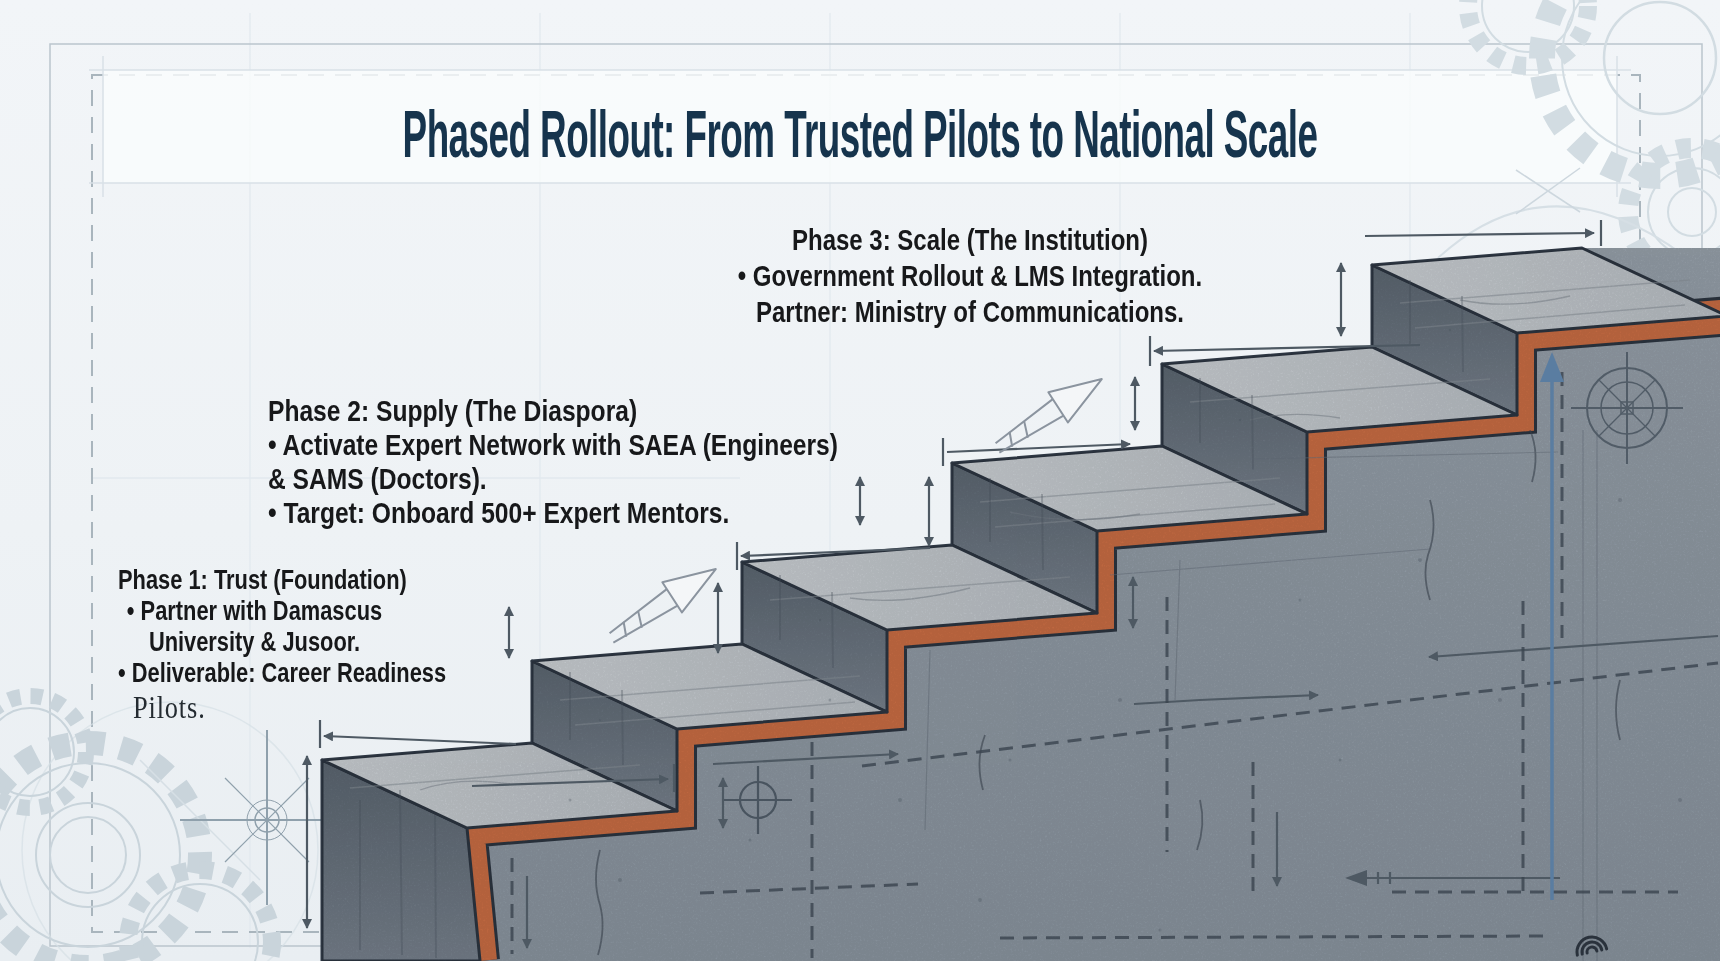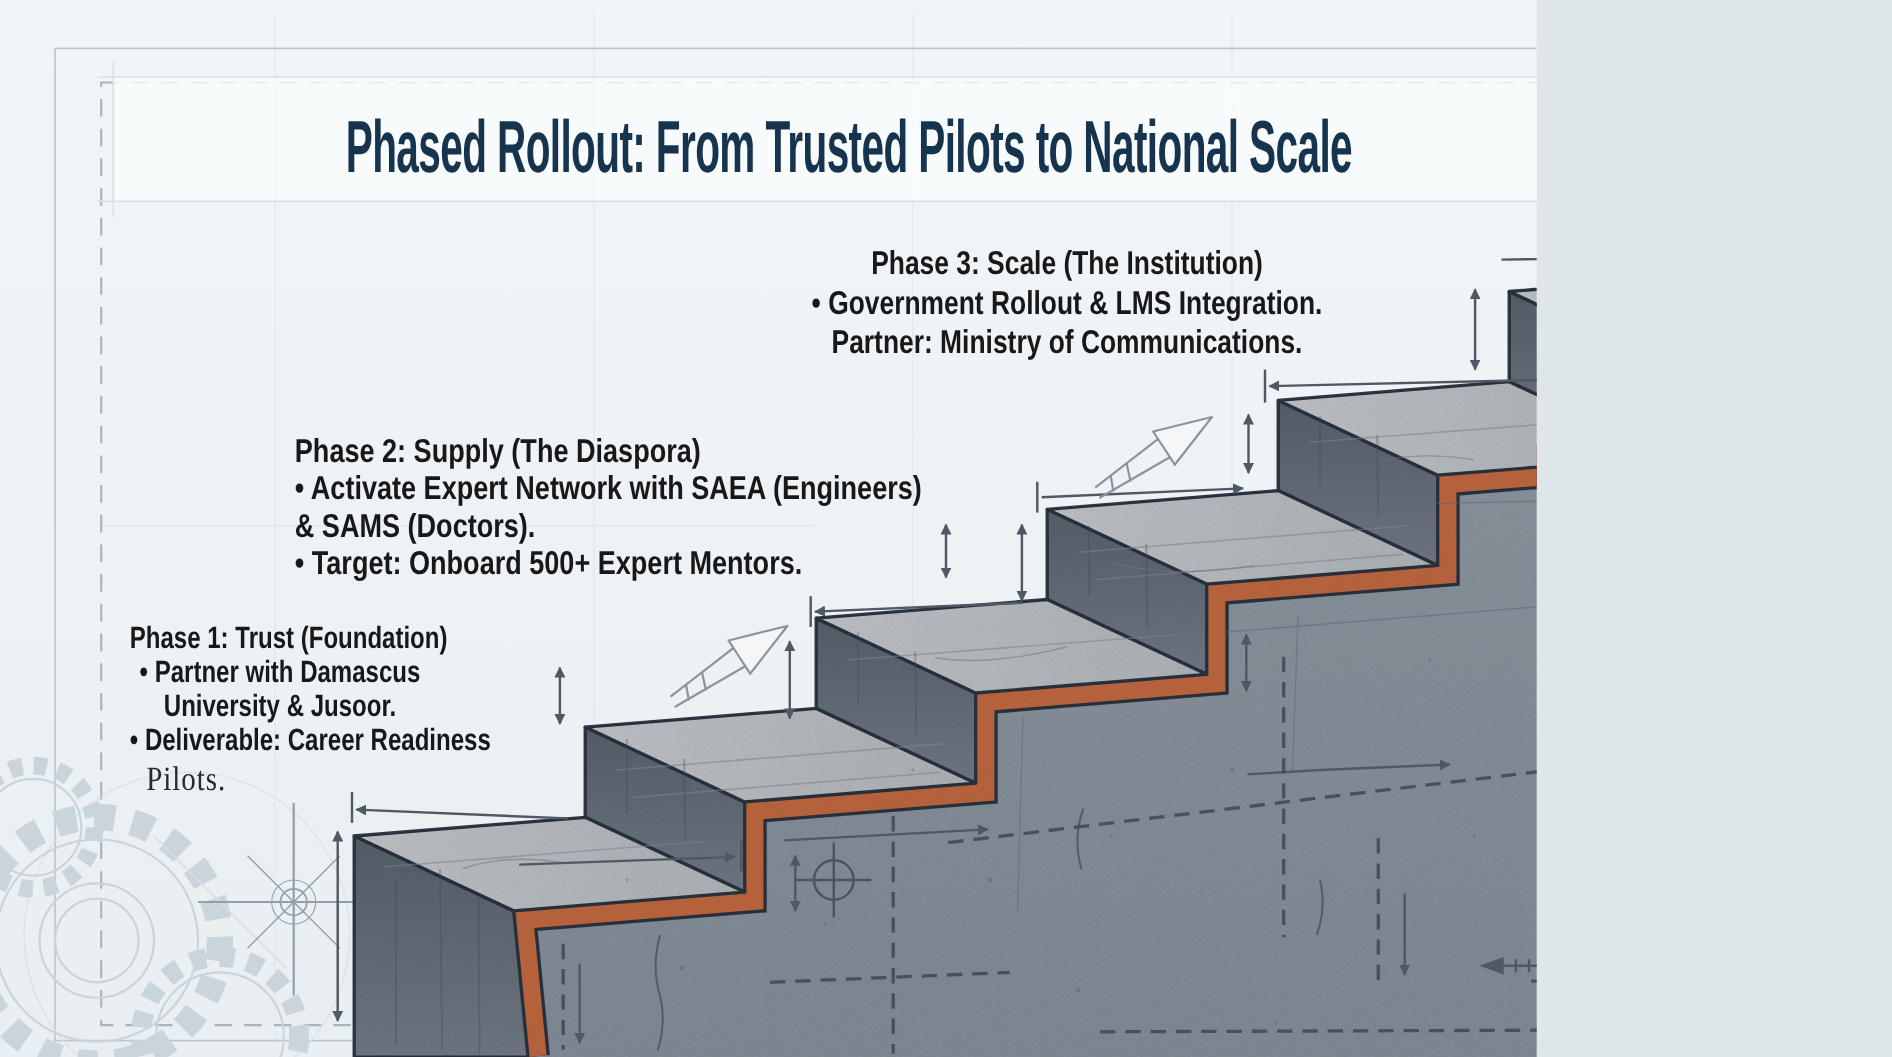--- a/index.html
+++ b/index.html
@@ -1,16 +1,16 @@
 <!DOCTYPE html>
 <html><head>
 <meta charset="utf-8">
 <style>
   html,body{margin:0;padding:0;background:#dfe6ea;}
-  .stage{position:relative;width:1397px;height:961px;overflow:hidden;
+  .stage{position:relative;width:1720px;height:961px;overflow:hidden;
          background:linear-gradient(180deg,#f2f5f8 0%,#eef2f5 55%,#e9eef2 100%);
          font-family:"Liberation Sans",sans-serif;}
   .stage svg{position:absolute;left:0;top:0;}
   .txt{position:absolute;color:#17181a;font-weight:700;}
   .title{left:0;right:0;top:100px;text-align:center;font-size:67px;line-height:1;
          color:#16344d;letter-spacing:-1px;transform:scaleX(.55);transform-origin:50% 50%;white-space:nowrap;}
   .phase{white-space:nowrap;}
   .phase div{white-space:nowrap;}
   .p3{left:645px;top:222px;width:650px;text-align:center;font-size:30px;line-height:36px;
       transform:scaleX(.80);transform-origin:50% 0;}

